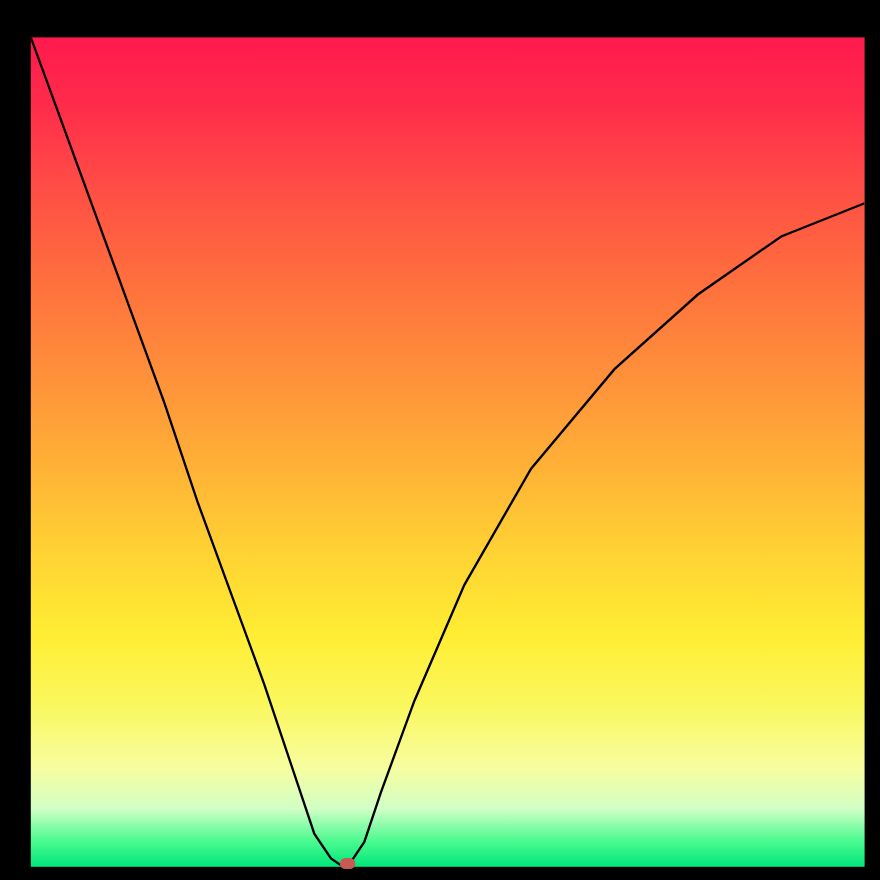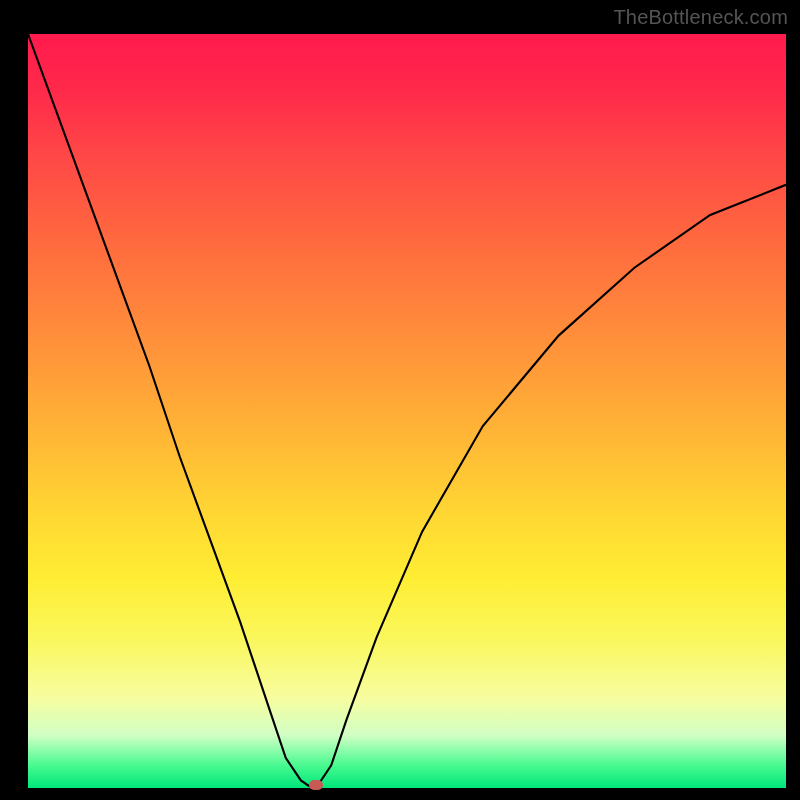--- a/index.html
+++ b/index.html
@@ -56,21 +56,20 @@
     border-radius: 5px;
   }
 </style>
 </head>
 <body>
 
 <div class="frame">
 
   <div class="plot-bg" style="left:28px;top:34px;width:758px;height:754px;"></div>
 
-  <div class="watermark" style="right: 12px; top: 6px;">TheBottleneck.com</div>
 
   <svg class="curve-svg" viewBox="0 0 100 100" preserveAspectRatio="none" style="left: 28px; top: 34px; width: 758px; height: 754px;">
     <path fill="none" stroke="#000" stroke-width="0.28" d="M0.00 0.00 L4.00 11.00 L8.00 22.00 L12.00 33.00 L16.00 44.00 L20.00 56.00 L24.00 67.00 L28.00 78.00 L32.00 90.00 L34.00 96.00 L36.00 99.00 L37.00 99.70 L38.00 100.00 L40.00 97.00 L42.00 91.00 L46.00 80.00 L52.00 66.00 L60.00 52.00 L70.00 40.00 L80.00 31.00 L90.00 24.00 L100.00 20.00"></path>
   </svg>
 
   <div class="marker" style="left: 309.04px; top: 780px;"></div>
 
 </div>
 
 </body></html>

